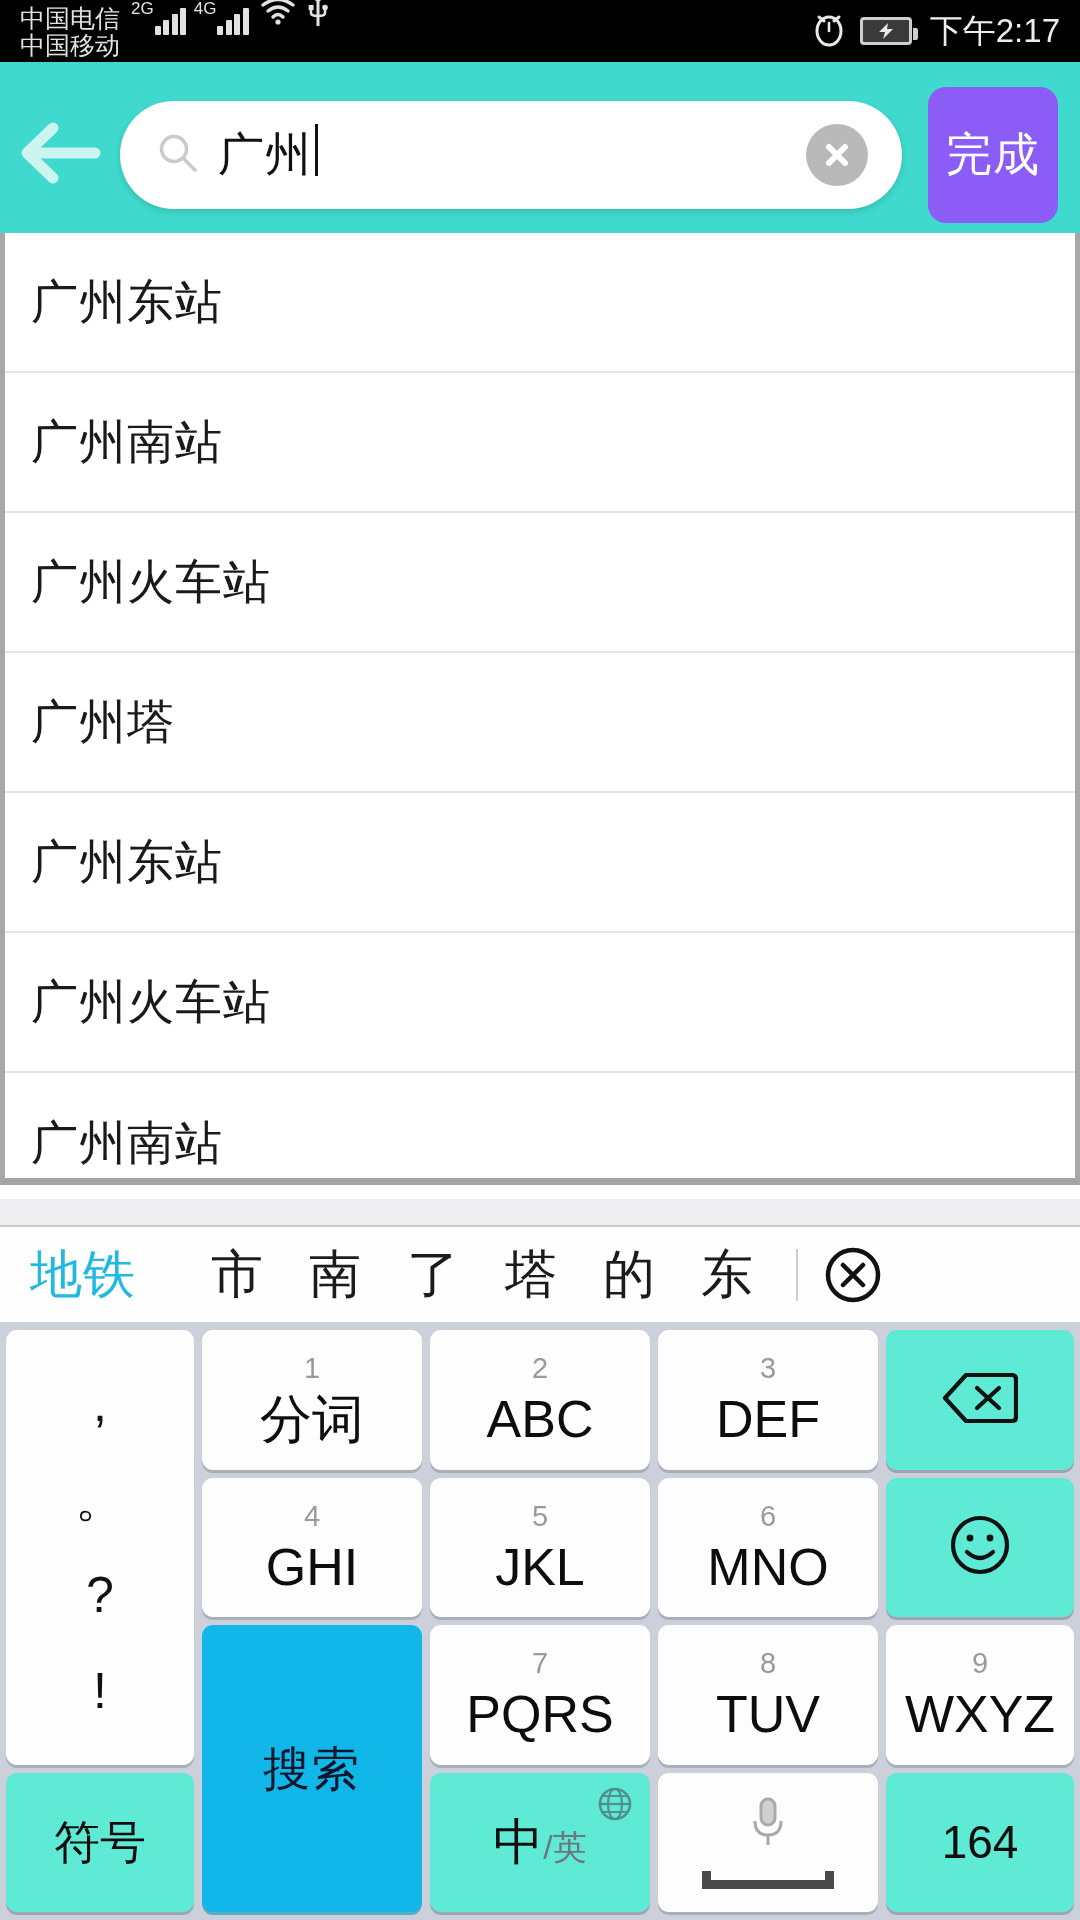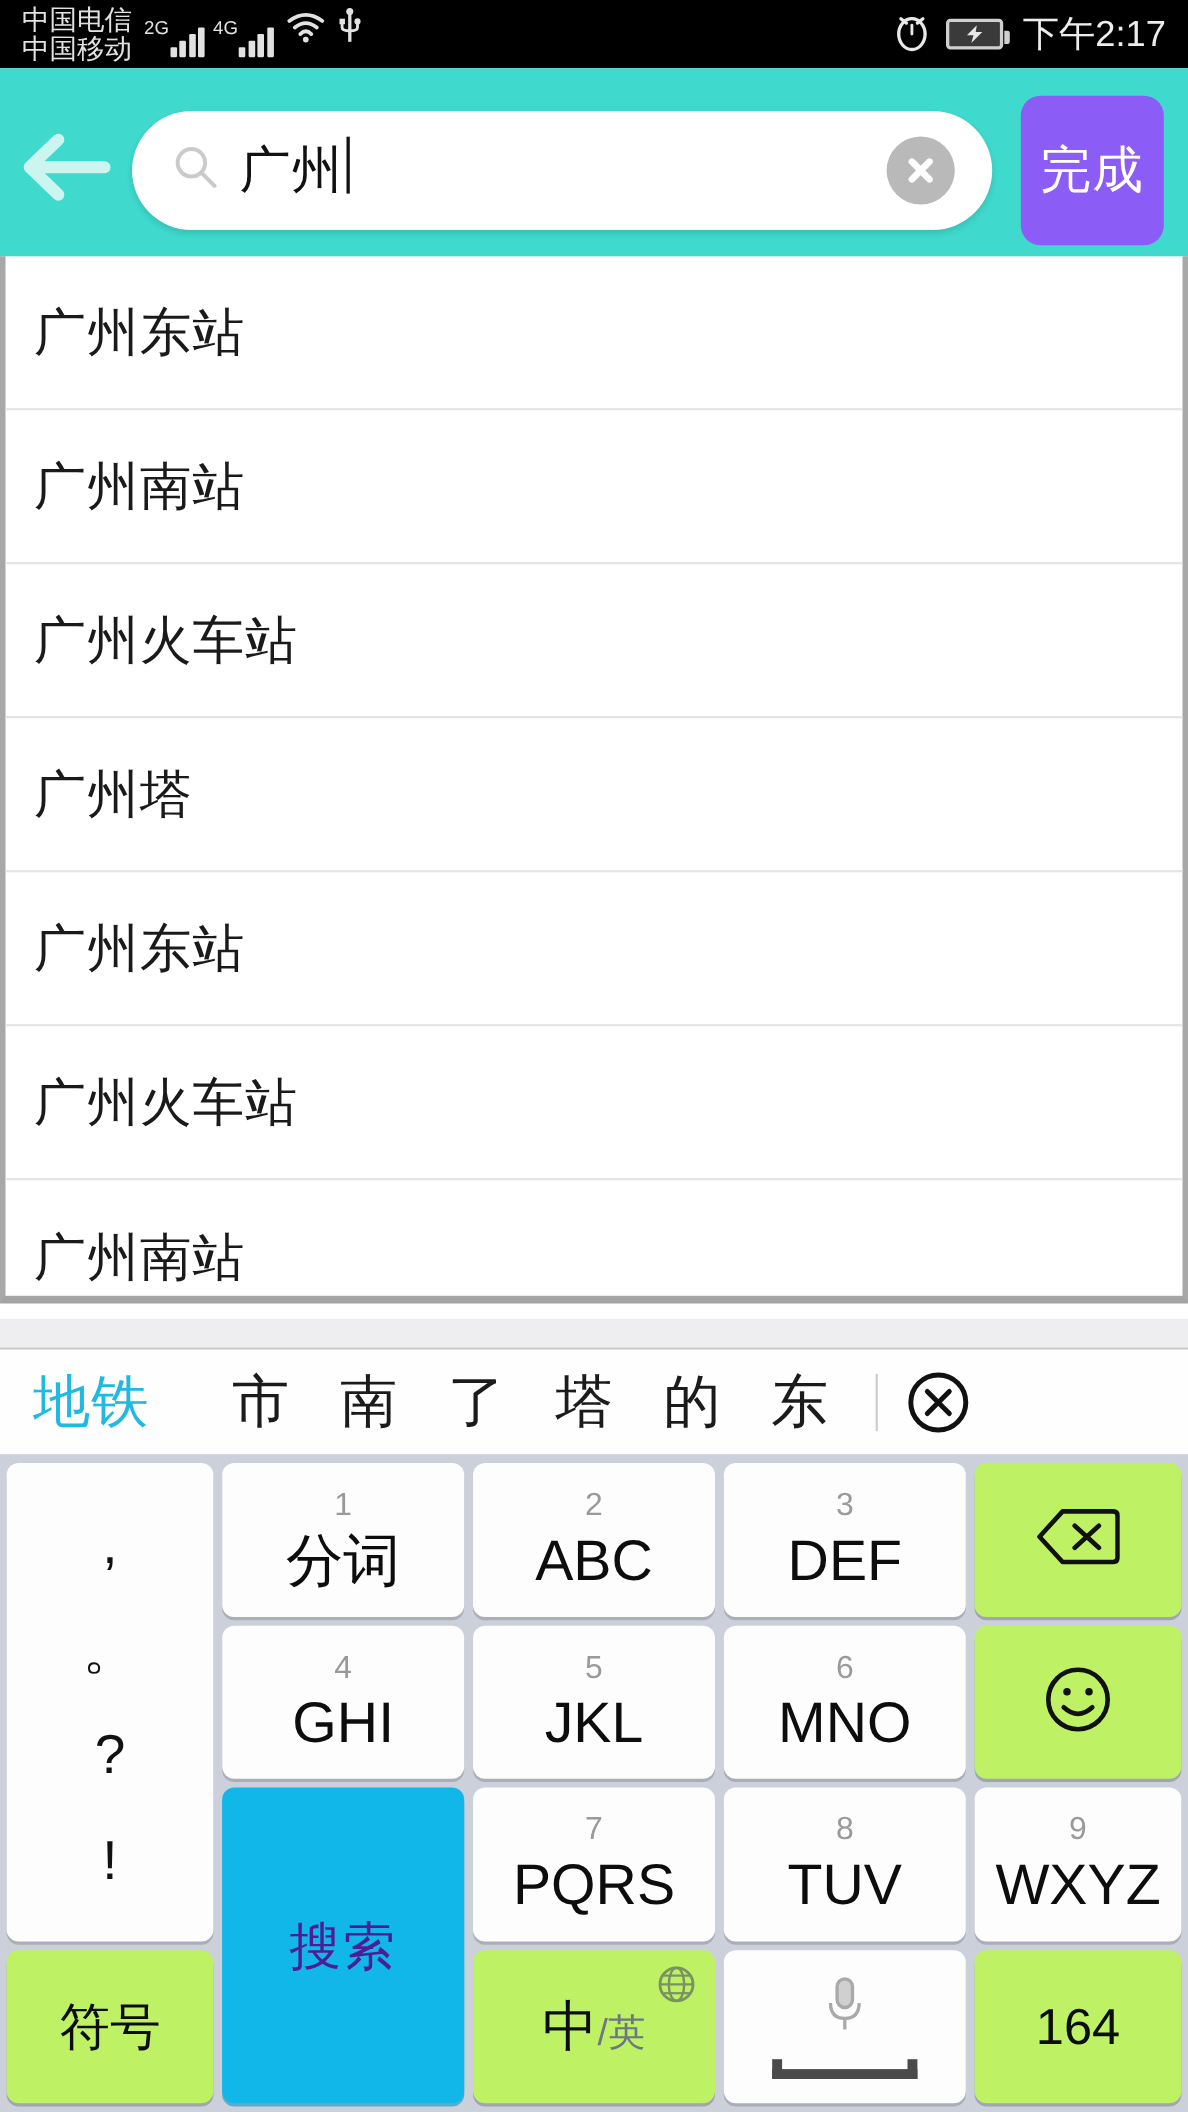--- a/index.html
+++ b/index.html
@@ -15,21 +15,21 @@
   .statusbar{
     position:absolute; left:0; top:0; width:1080px; height:62px;
     background:#000; color:#d8d8d8;
     display:flex; align-items:center; justify-content:space-between;
     padding:0 20px;
   }
   .sb-left{ display:flex; align-items:flex-end; height:62px; }
   .carriers{ display:flex; flex-direction:column; justify-content:center;
              height:62px; line-height:1.08; padding-top:2px; }
   .carriers span{ font-size:25px; color:#e2e2e2; letter-spacing:0px; white-space:nowrap; }
-  .net-group{ display:flex; align-items:flex-end; height:62px; padding-bottom:10px; margin-left:6px; }
+  .net-group{ display:flex; align-items:center; height:62px; padding-bottom:28px; margin-left:6px; }
   .net-unit{ display:flex; align-items:flex-end; margin-left:5px; }
   .net-label{ font-size:17px; color:#e2e2e2; margin-right:1px; margin-bottom:16px; }
   .bars{ display:flex; align-items:flex-end; height:30px; }
   .bars i{ display:block; width:6px; background:#e2e2e2; margin-right:2.5px; border-radius:1px; }
   .bars i:nth-child(1){ height:9px; }
   .bars i:nth-child(2){ height:15px; }
   .bars i:nth-child(3){ height:21px; }
   .bars i:nth-child(4){ height:27px; }
   .wifi-ic{ margin-left:9px; margin-bottom:8px; }
   .usb-ic{ margin-left:11px; margin-bottom:8px; }
@@ -120,24 +120,24 @@
     gap:8px;
   }
   .key{
     border-radius:11px; background:#fdfdfd;
     display:flex; flex-direction:column; align-items:center; justify-content:center;
     position:relative; box-shadow:0 3px 0 rgba(140,146,158,0.55);
     cursor:pointer; user-select:none;
   }
   .key .num{ font-size:29px; color:#9a9a9a; line-height:1; margin-bottom:10px; }
   .key .lbl{ font-size:52px; color:#0d0d0d; line-height:1; letter-spacing:0px; }
-  .key.gray{ background:#bef264; box-shadow:0 3px 0 rgba(130,136,150,0.6); }
+  .key.gray{ background:#5eead4; box-shadow:0 3px 0 rgba(130,136,150,0.6); }
   .key.gray .lbl{ font-size:46px; }
   .key.accent{ background:#11b7e8; box-shadow:0 3px 0 rgba(14,150,190,0.6); }
-  .key.accent .lbl{ color:#4c1d95; font-size:47px; letter-spacing:2px; }
+  .key.accent .lbl{ color:#0f172a; font-size:47px; letter-spacing:2px; }
 
   
   .key.punct{ grid-row:1 / span 3; justify-content:space-around; padding:26px 0; }
   .key.punct .lbl{ font-size:50px; color:#111; }
 
   
   .key.search{ grid-row:3 / span 2; }
 
   
   .cn-en{ display:flex; align-items:baseline; }

